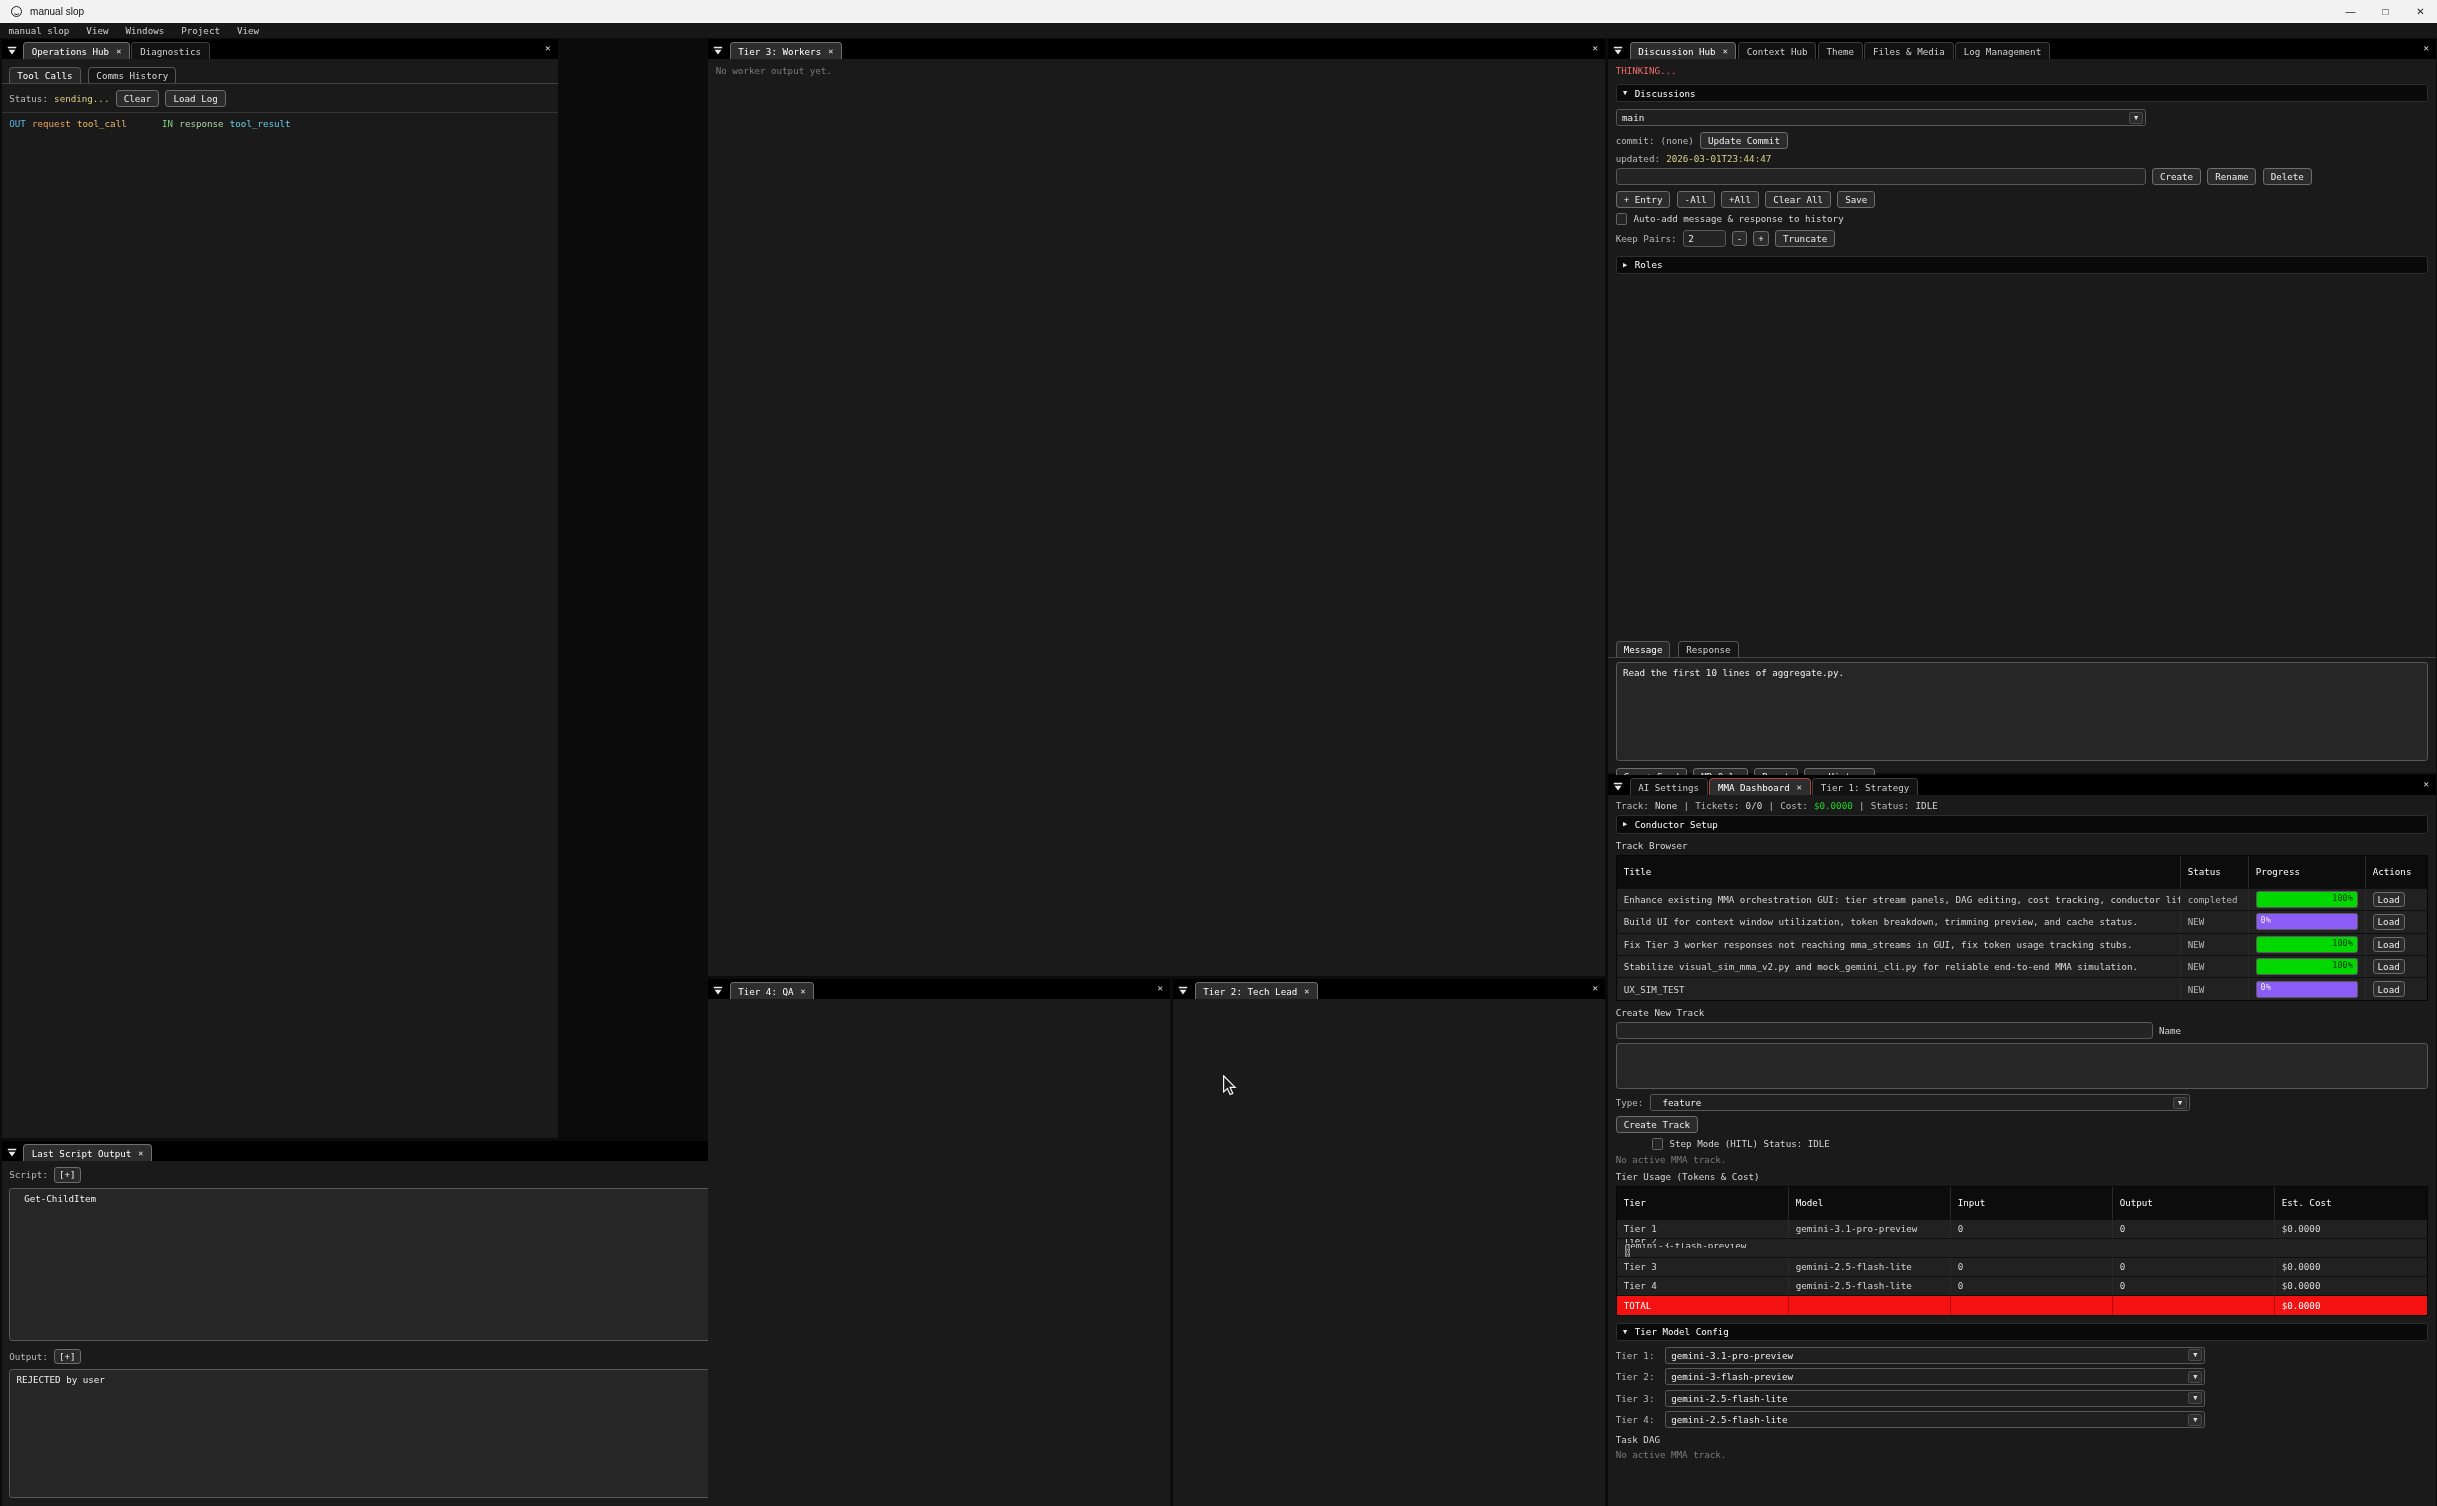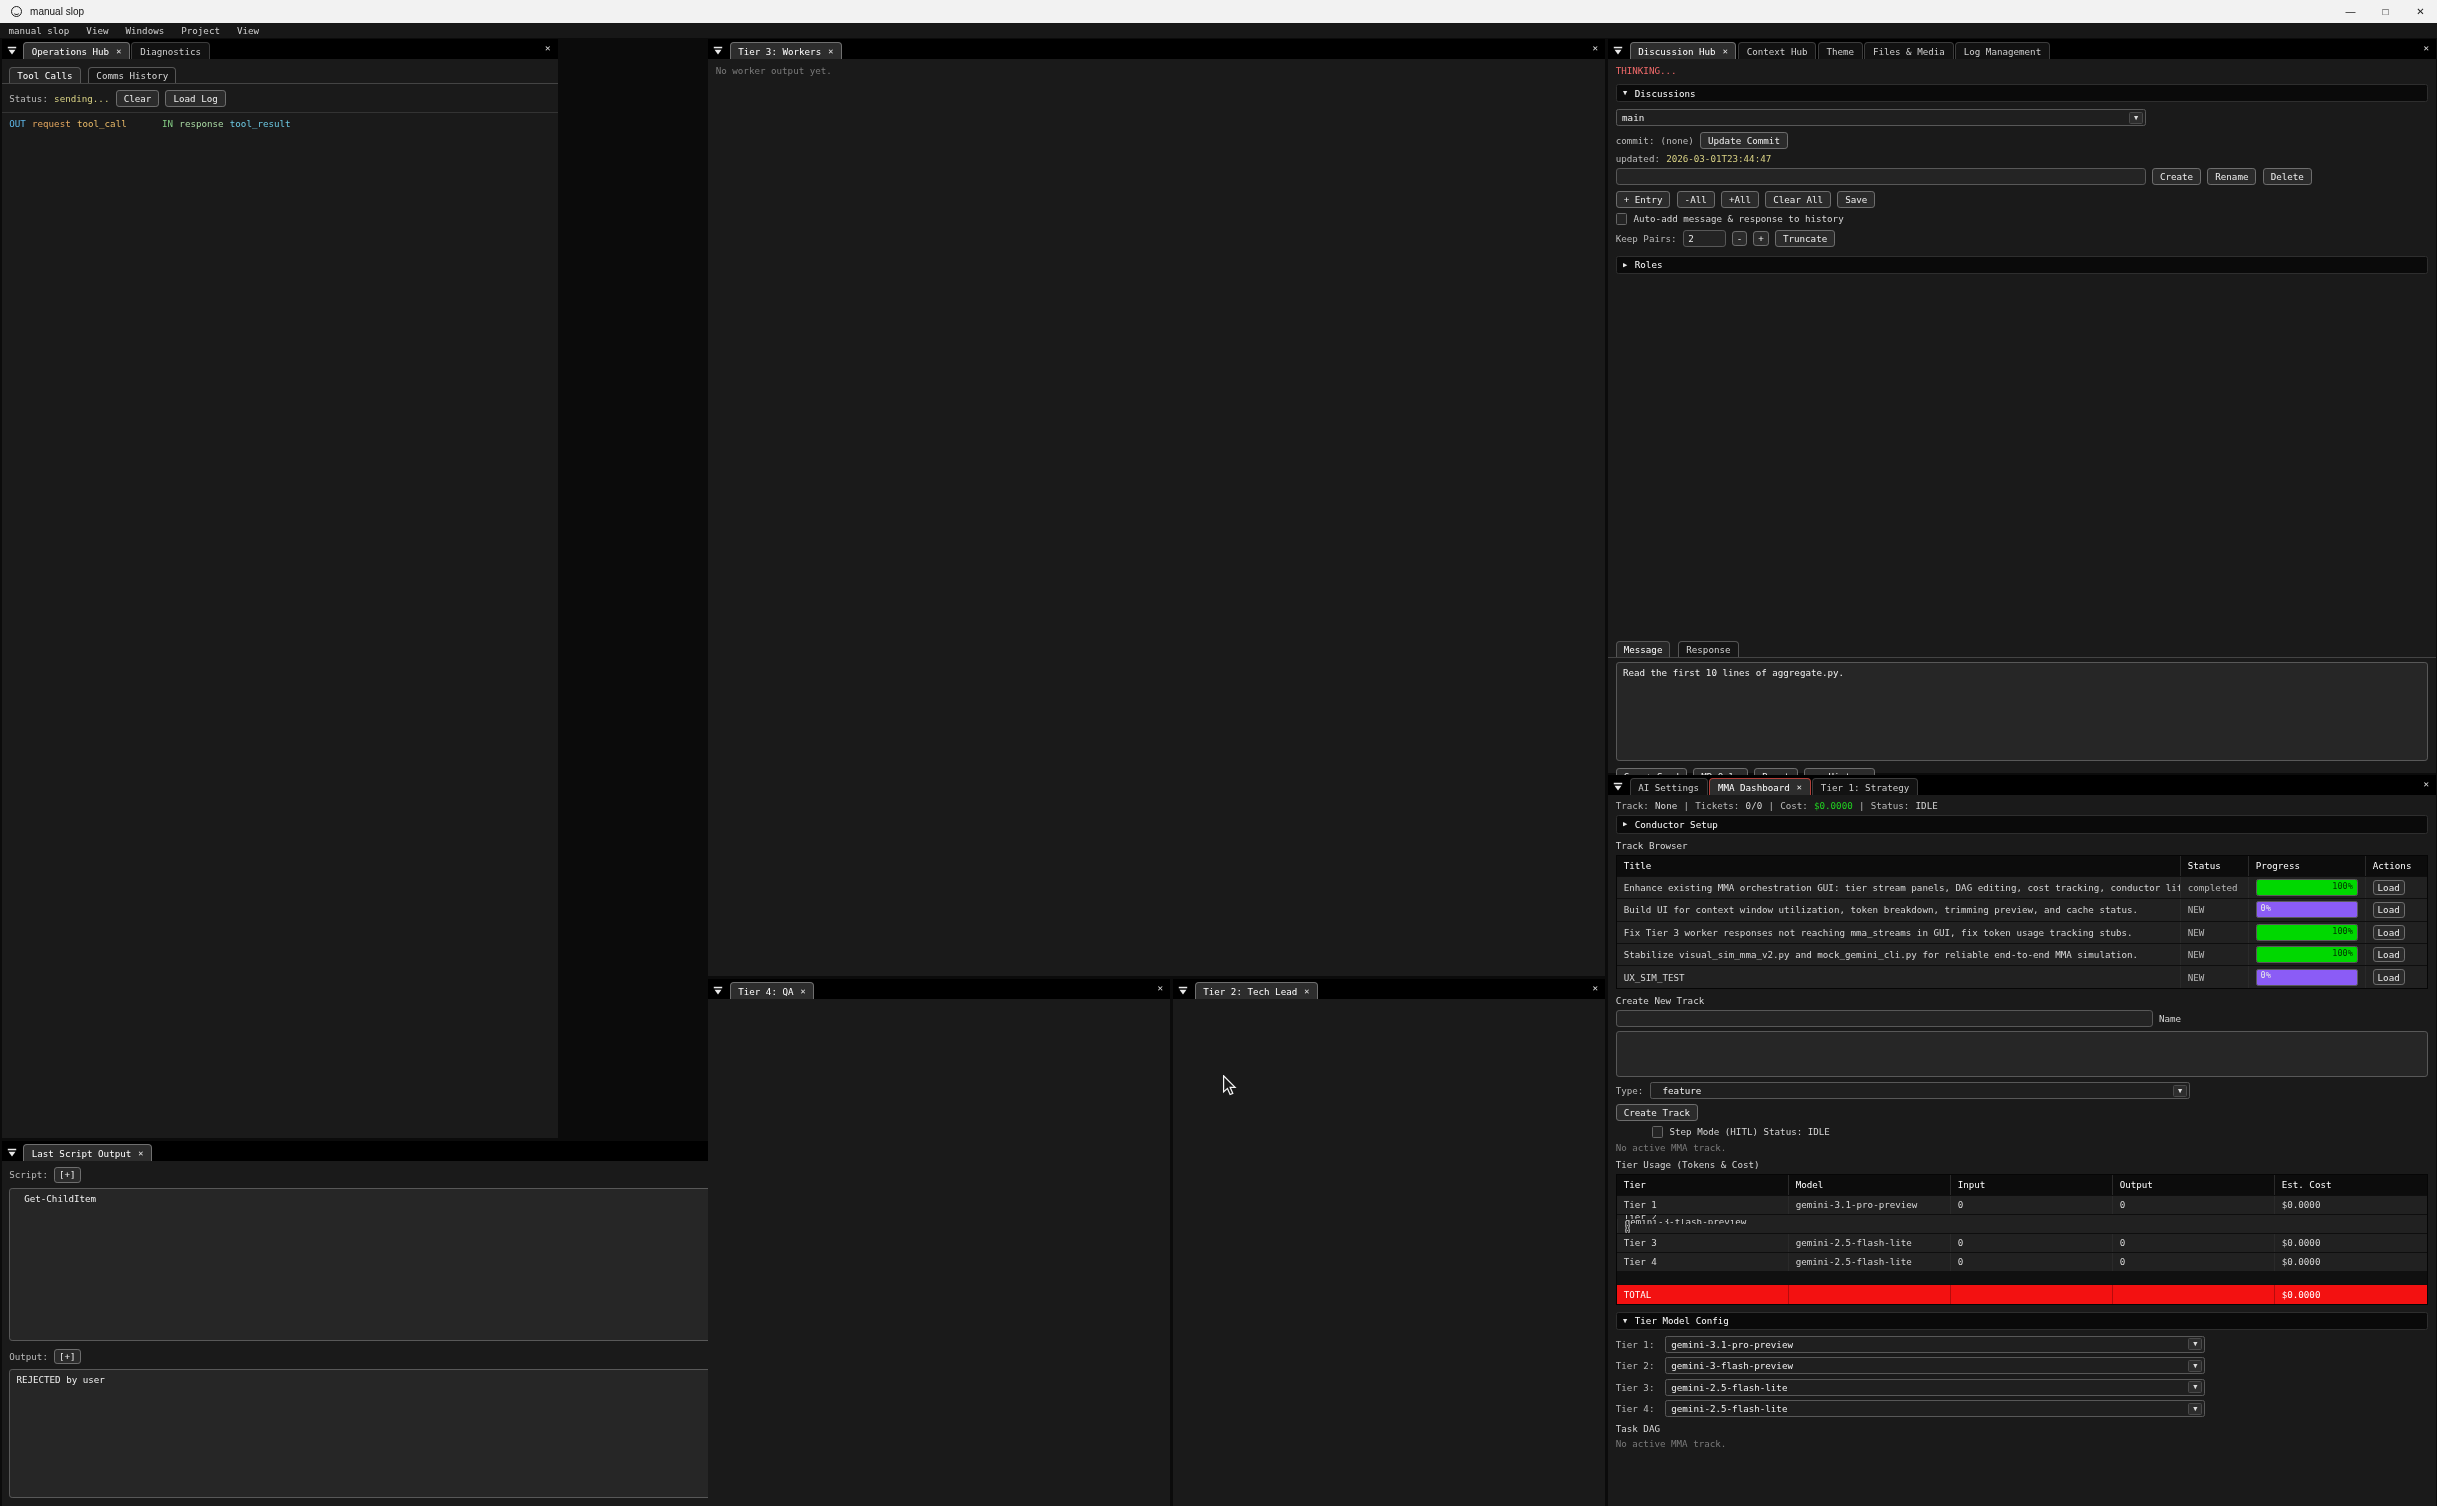--- a/index.html
+++ b/index.html
@@ -62,21 +62,21 @@
     background:#161616; color:#d6d6d6; border:0.8px solid #565656; border-bottom:none;
     border-radius:3.9px 3.9px 0 0; margin-right:2.3px; }
   .subtab.active { background:#272727; color:#fff; }
   .subtab-row { border-bottom:0.8px solid #444; padding-top:1.5px; margin:0 -7.7px 6.2px; padding-left:7.7px; }
   
   .tbl { border:0.8px solid #060606; background:#101010; }
   .trow { display:flex; align-items:stretch; }
   .tcell { padding:0 7px; display:flex; align-items:center; overflow:hidden; white-space:nowrap;
     border-left:0.8px solid #2a2a2a; }
   .tcell:first-child { border-left:none; }
-  .thead .tcell { background:#0c0c0c; color:#fff; height:20px; }
+  .thead .tcell { background:#0c0c0c; color:#fff; height:32px; }
   .tbody .trow { background:#212121; border-top:1.5px solid #0e0e0e; }
   .pb { position:relative; width:106px; height:17px; background:#8b5cf6;
     border:0.8px solid #5a5a5a; border-radius:2.3px; overflow:hidden; }
   .pb-fill { height:100%; background:#00d800; width:0; }
   .pb-label { position:absolute; top:0.8px; left:3.9px; font-size:8.5px; color:#e8e8e8; }
   .pb.pb-high .pb-label { left:auto; right:3.9px; color:#003300; }
   .total-row { background:#f31111 !important; color:#fff; }
   .total-row .tcell { border-left-color:rgba(0,0,0,0.25); color:#fff; }
   
   .c-yellow { color:#d8d184; }
@@ -519,21 +519,21 @@
             <div class="tcell" style="width:162px;">0</div>
             <div class="tcell" style="flex:1;">$0.0000</div>
           </div>
           <div class="trow" style="height:19px;">
             <div class="tcell" style="width:171px;">Tier 4</div>
             <div class="tcell" style="width:162px;">gemini-2.5-flash-lite</div>
             <div class="tcell" style="width:162px;">0</div>
             <div class="tcell" style="width:162px;">0</div>
             <div class="tcell" style="flex:1;">$0.0000</div>
           </div>
-          <div class="trow total-row" style="height:20px;margin-top:13px;">
+          <div class="trow total-row" style="height:20px;">
             <div class="tcell" style="width:171px;">TOTAL</div>
             <div class="tcell" style="width:162px;"></div>
             <div class="tcell" style="width:162px;"></div>
             <div class="tcell" style="width:162px;"></div>
             <div class="tcell" style="flex:1;">$0.0000</div>
           </div>
         </div>
       </div>
 
       <div class="collapsible" style="margin-bottom:5.4px;">

